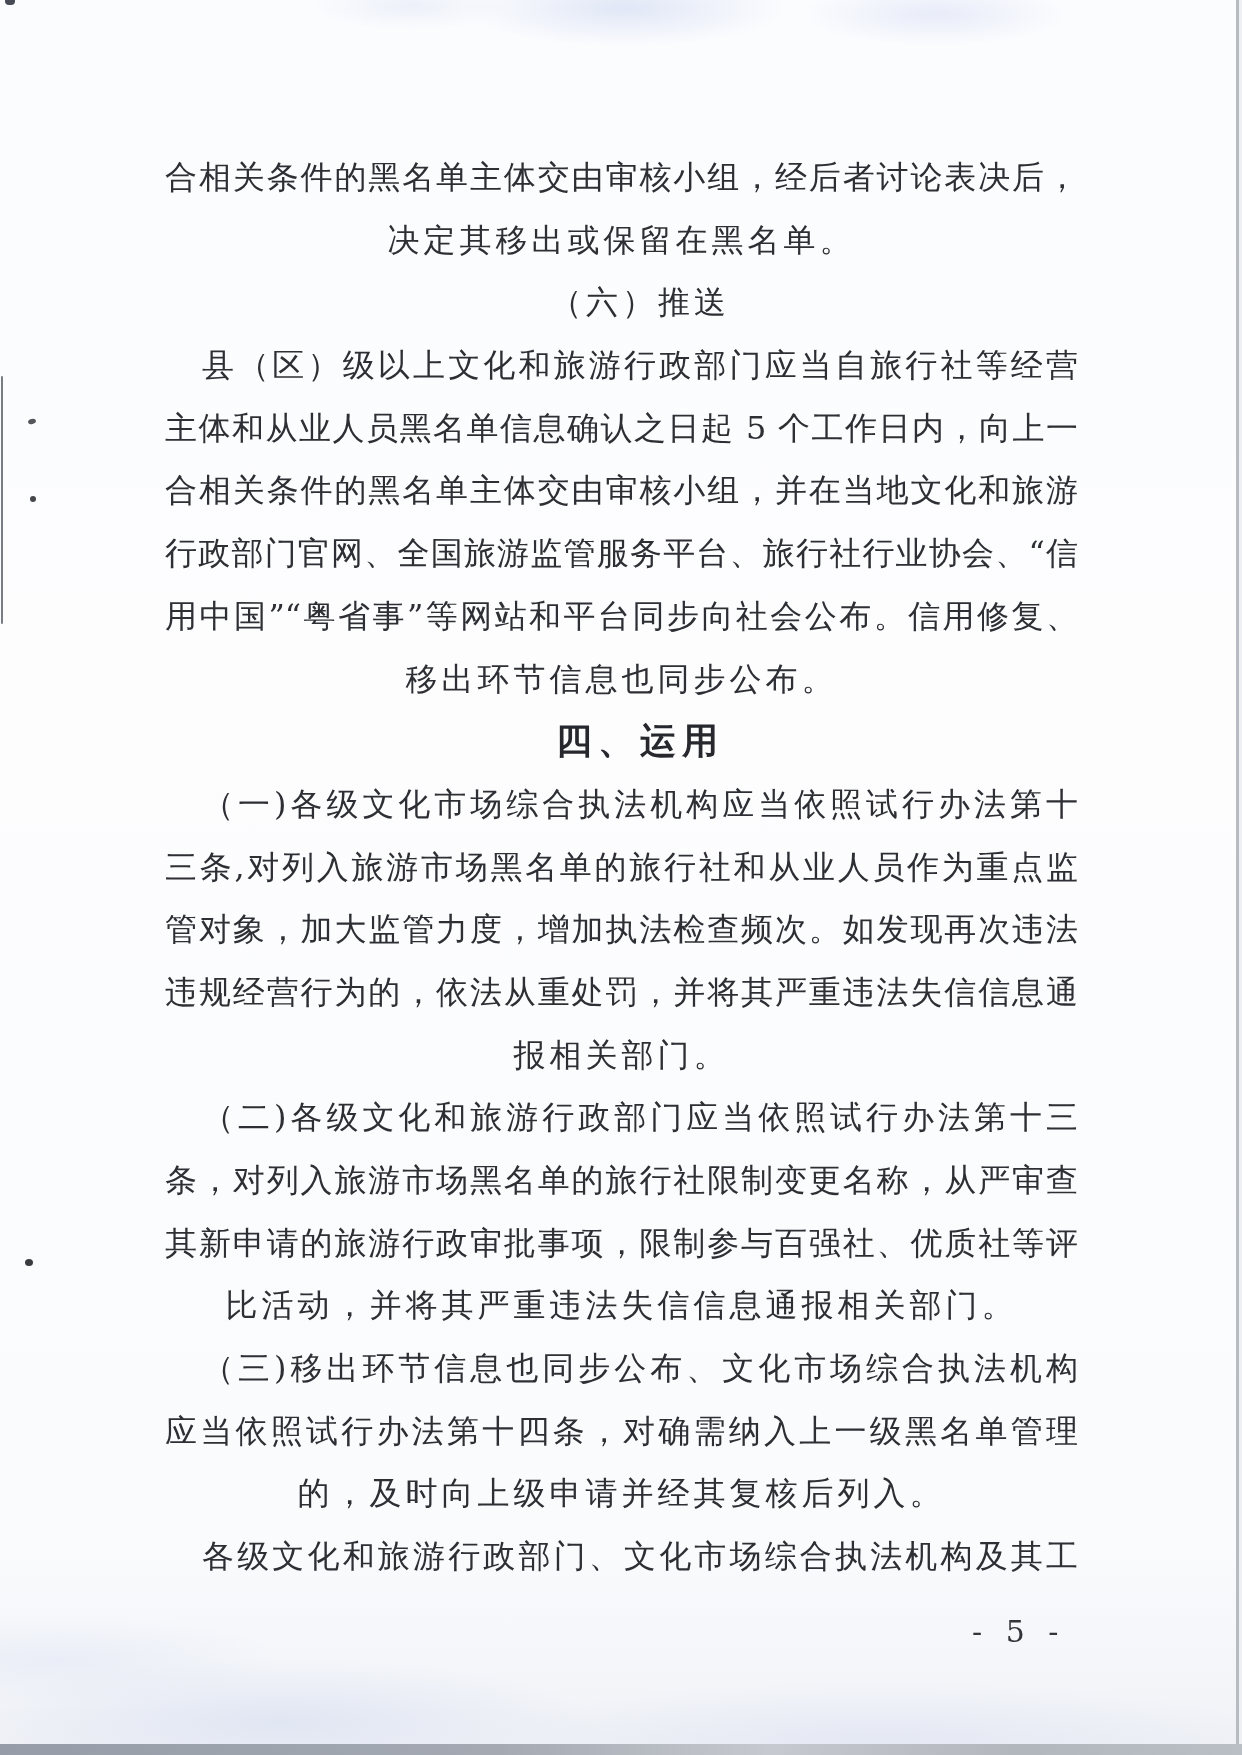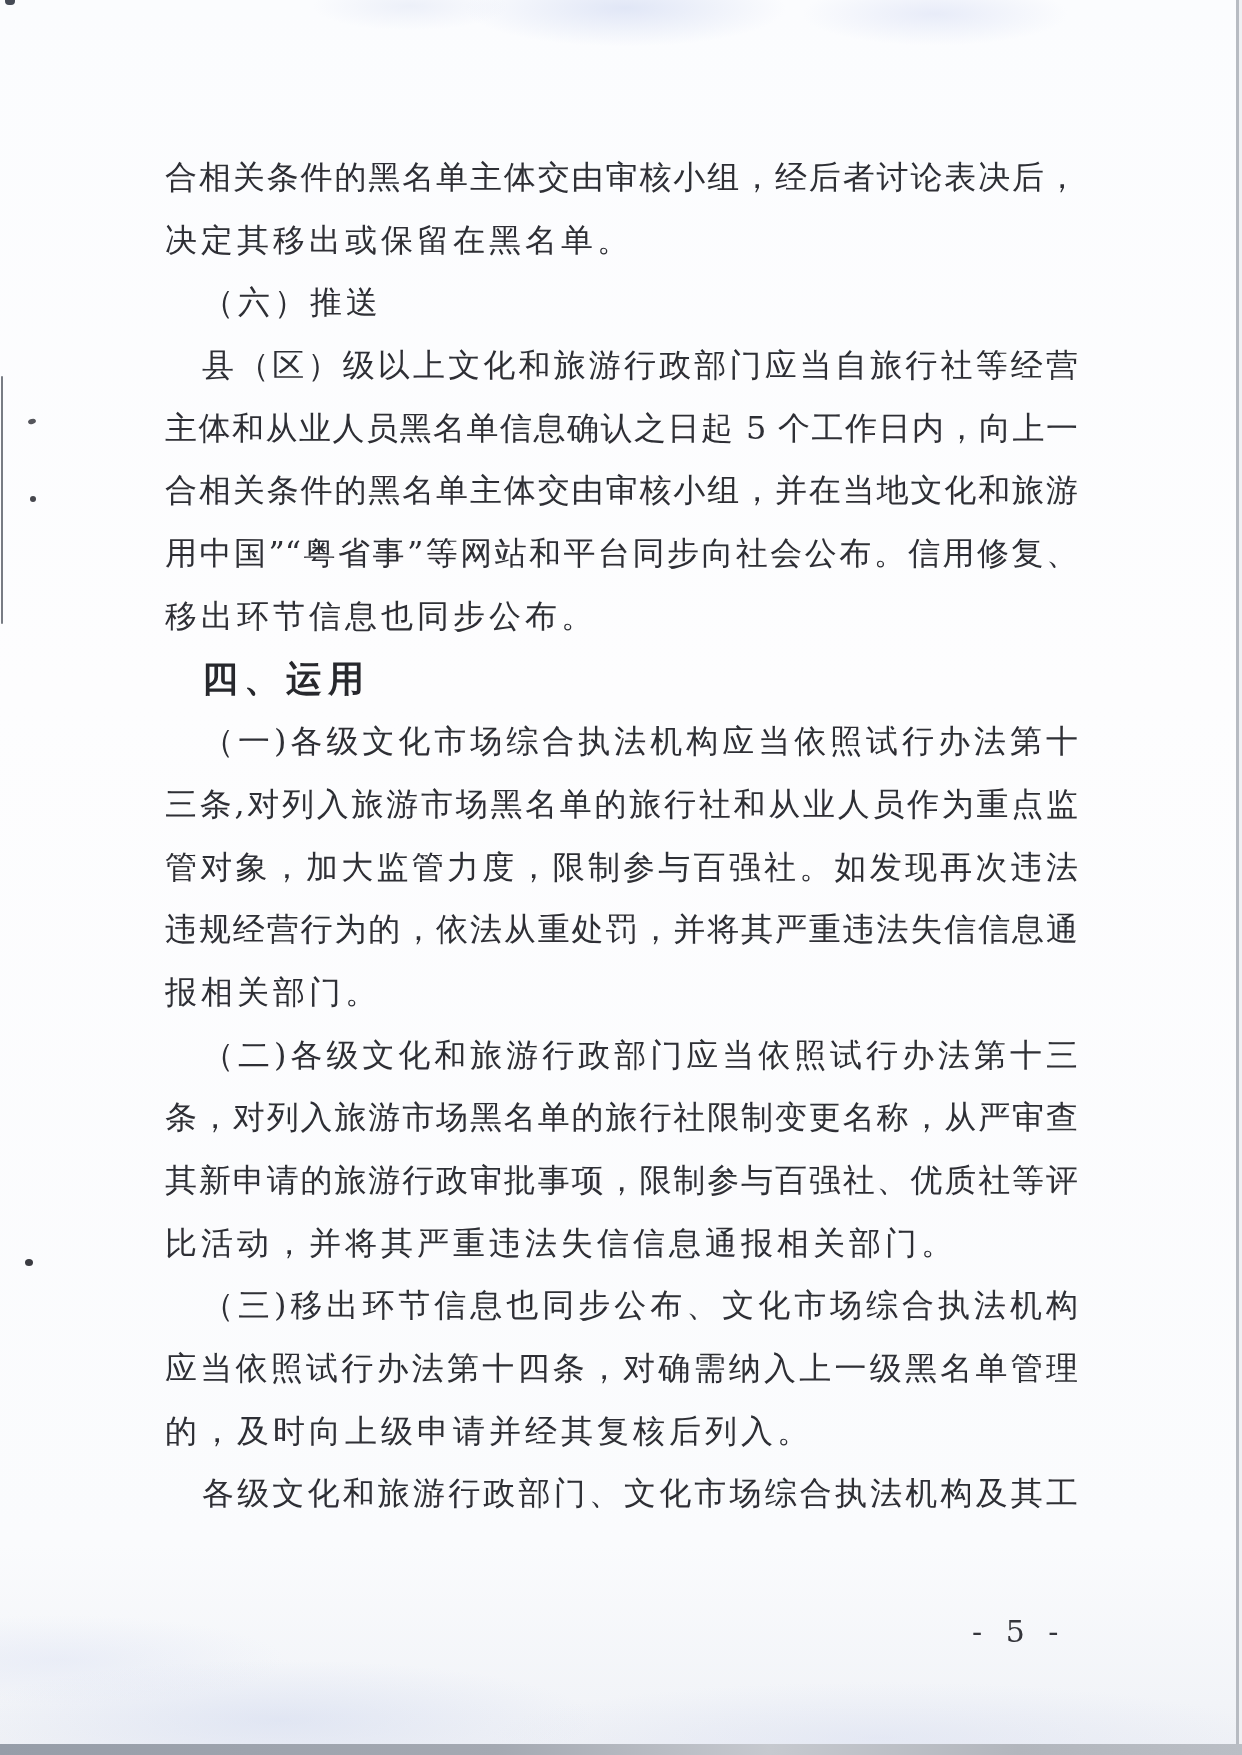--- a/index.html
+++ b/index.html
@@ -25,21 +25,21 @@
       radial-gradient(300px 60px at 60px 1660px, rgba(214,221,242,.35), transparent 75%);
   }
   .body-text{
     position:absolute;left:165px;top:146px;width:913px;z-index:2;
   }
   .line{
     height:62.7px;line-height:62.7px;font-size:32px;
     letter-spacing:0;
   }
   .line.full{text-align:justify;text-align-last:justify;}
-  .line.short{letter-spacing:4px;white-space:nowrap;}
+  .line.short{letter-spacing:4px;white-space:nowrap;text-align:center;}
   .line.indent{text-indent:37px;}
   .line.heading{
     font-family:Liberation Serif, serif;
     font-weight:700;font-size:36px;letter-spacing:6px;color:#27282d;
   }
   .page-number{
     position:absolute;left:972px;top:1614px;z-index:2;
     font-size:30px;letter-spacing:7px;color:#34353b;white-space:nowrap;
   }
   
@@ -59,26 +59,27 @@
 
 <div class="page">
 
   <div class="body-text">
     <div class="line full">合相关条件的黑名单主体交由审核小组，经后者讨论表决后，</div>
     <div class="line short">决定其移出或保留在黑名单。</div>
     <div class="line short indent">（六）推送</div>
     <div class="line full indent">县（区）级以上文化和旅游行政部门应当自旅行社等经营</div>
     <div class="line full">主体和从业人员黑名单信息确认之日起 5 个工作日内，向上一</div>
     <div class="line full">合相关条件的黑名单主体交由审核小组，并在当地文化和旅游</div>
+    <div class="line full">行政部门官网、全国旅游监管服务平台、旅行社行业协会、“信</div>
     <div class="line full">用中国”“粤省事”等网站和平台同步向社会公布。信用修复、</div>
     <div class="line short">移出环节信息也同步公布。</div>
     <div class="line short indent heading">四、运用</div>
     <div class="line full indent">（一)各级文化市场综合执法机构应当依照试行办法第十</div>
     <div class="line full">三条,对列入旅游市场黑名单的旅行社和从业人员作为重点监</div>
-    <div class="line full">管对象，加大监管力度，限制参与百强社。如发现再次违法</div>
+    <div class="line full">管对象，加大监管力度，增加执法检查频次。如发现再次违法</div>
     <div class="line full">违规经营行为的，依法从重处罚，并将其严重违法失信信息通</div>
     <div class="line short">报相关部门。</div>
     <div class="line full indent">（二)各级文化和旅游行政部门应当依照试行办法第十三</div>
     <div class="line full">条，对列入旅游市场黑名单的旅行社限制变更名称，从严审查</div>
     <div class="line full">其新申请的旅游行政审批事项，限制参与百强社、优质社等评</div>
     <div class="line short">比活动，并将其严重违法失信信息通报相关部门。</div>
     <div class="line full indent">（三)移出环节信息也同步公布、文化市场综合执法机构</div>
     <div class="line full">应当依照试行办法第十四条，对确需纳入上一级黑名单管理</div>
     <div class="line short">的，及时向上级申请并经其复核后列入。</div>
     <div class="line full indent">各级文化和旅游行政部门、文化市场综合执法机构及其工</div>

